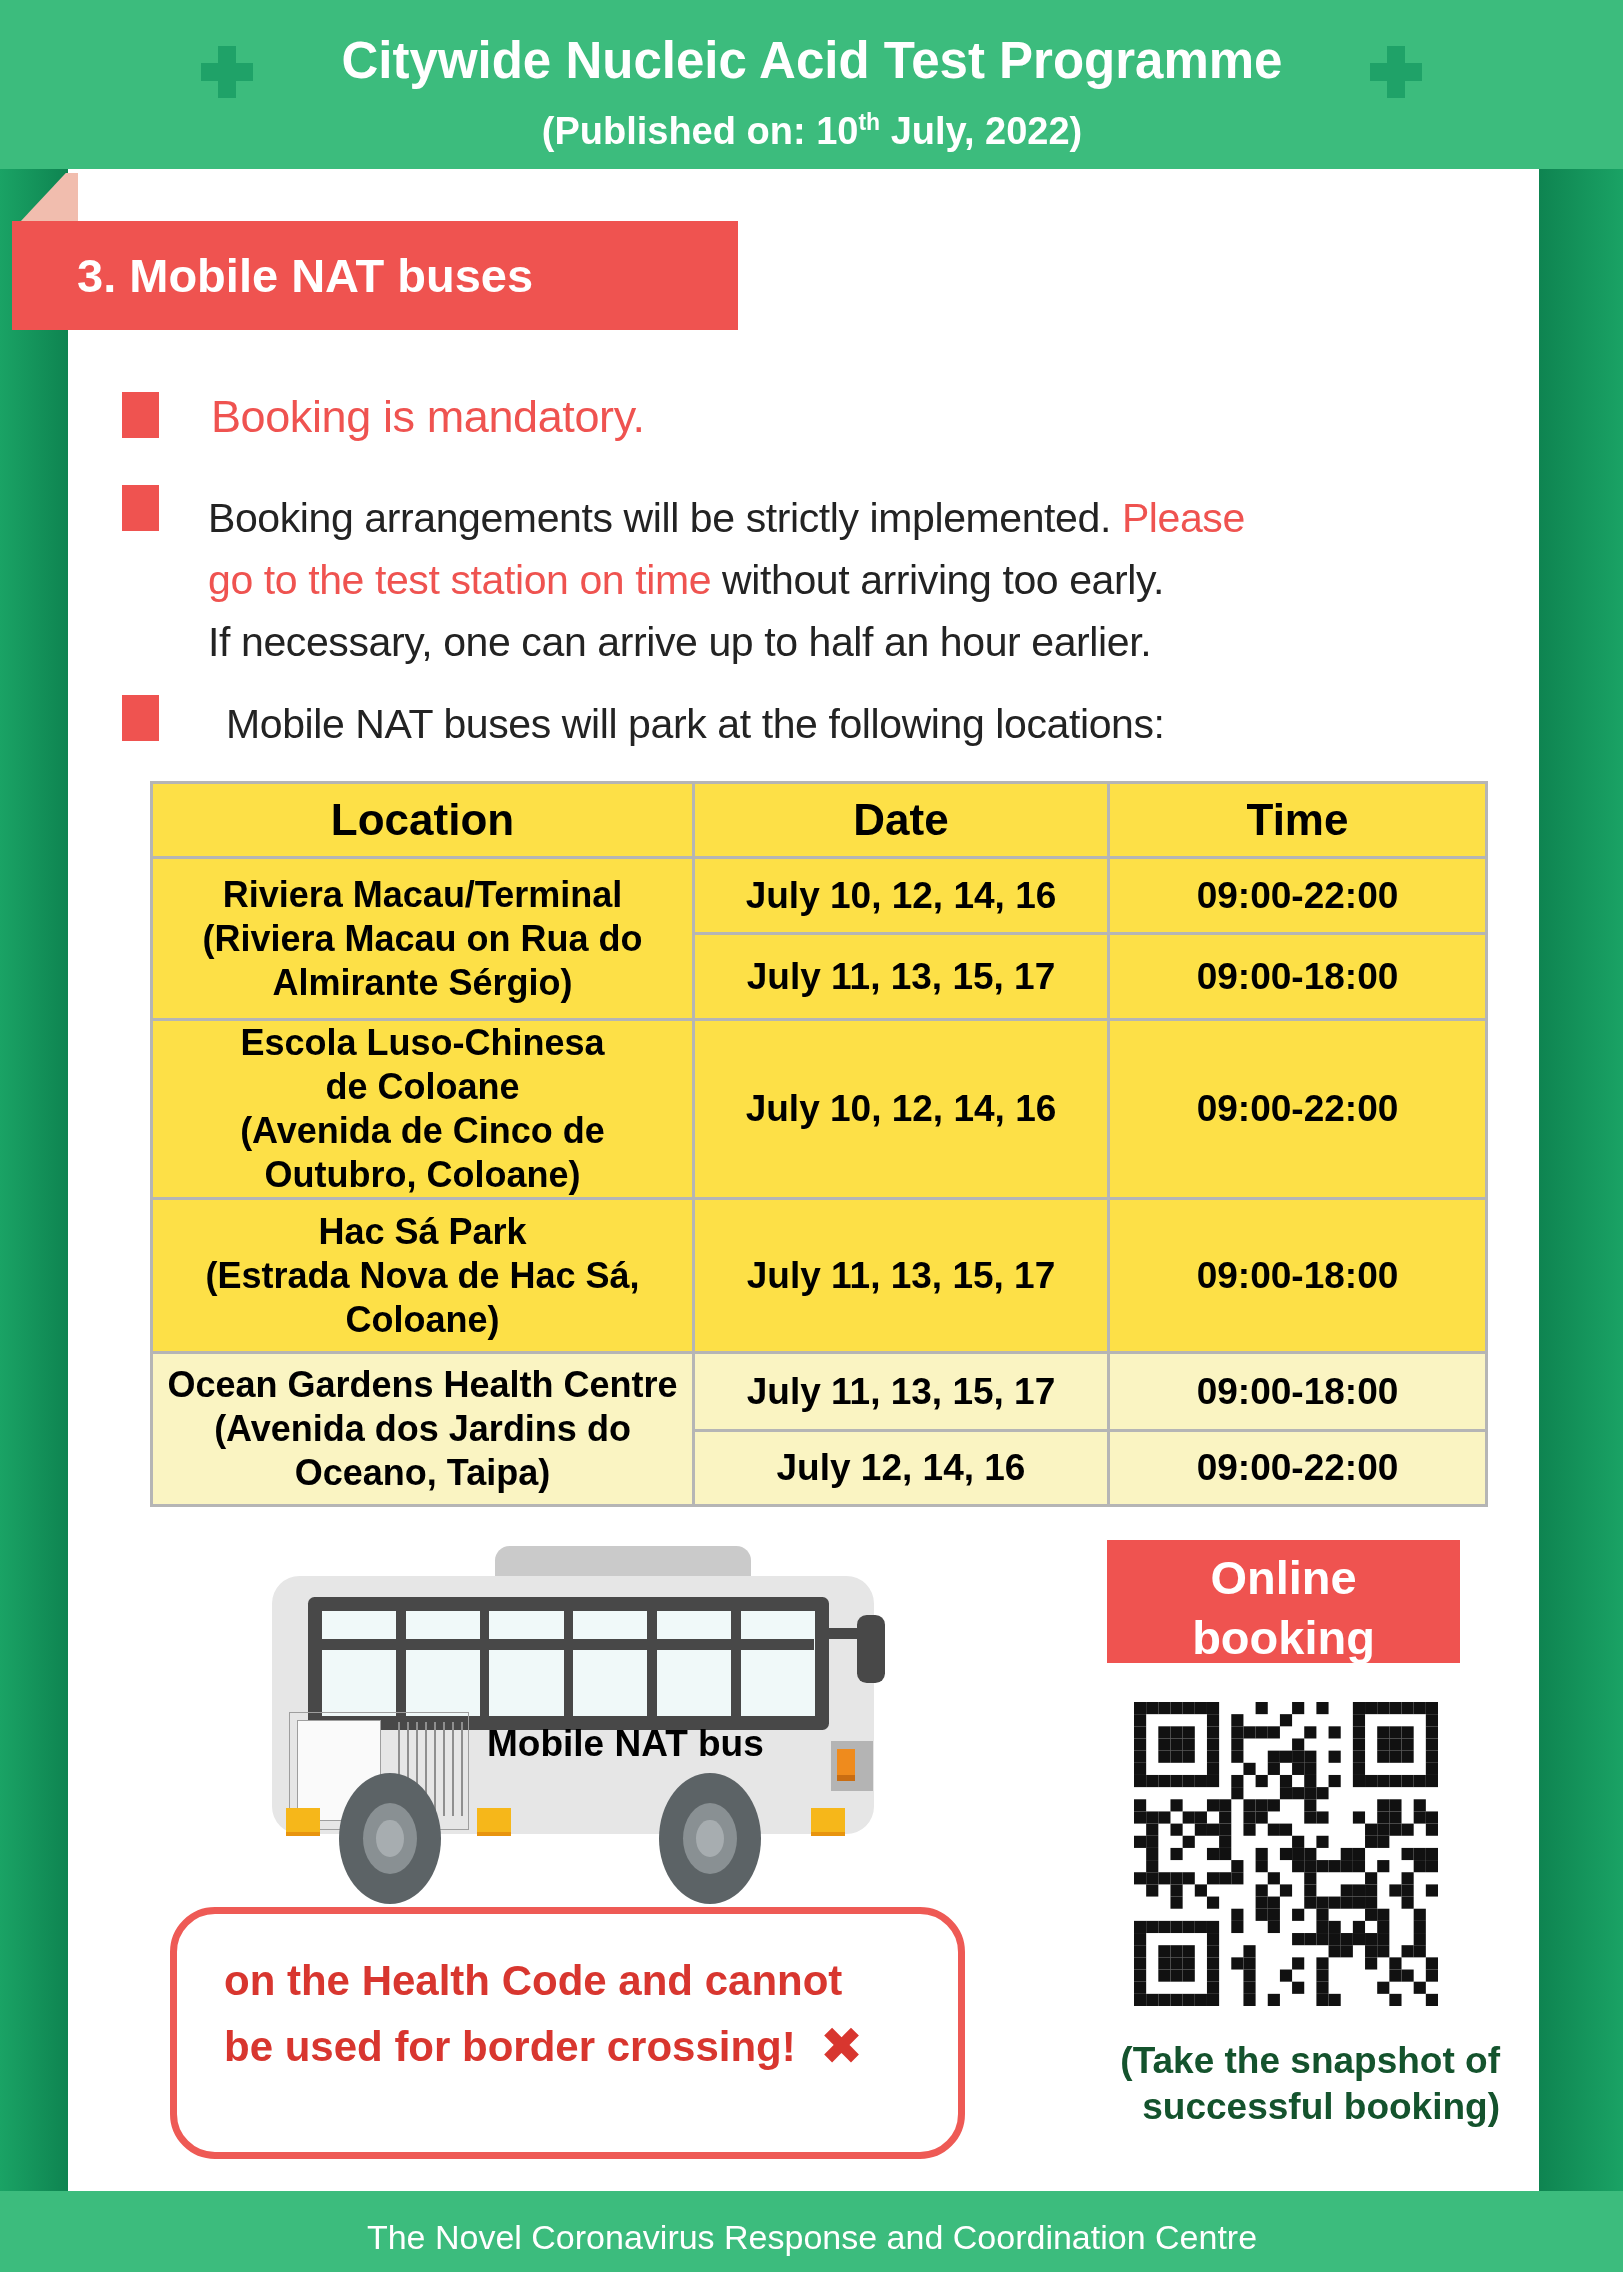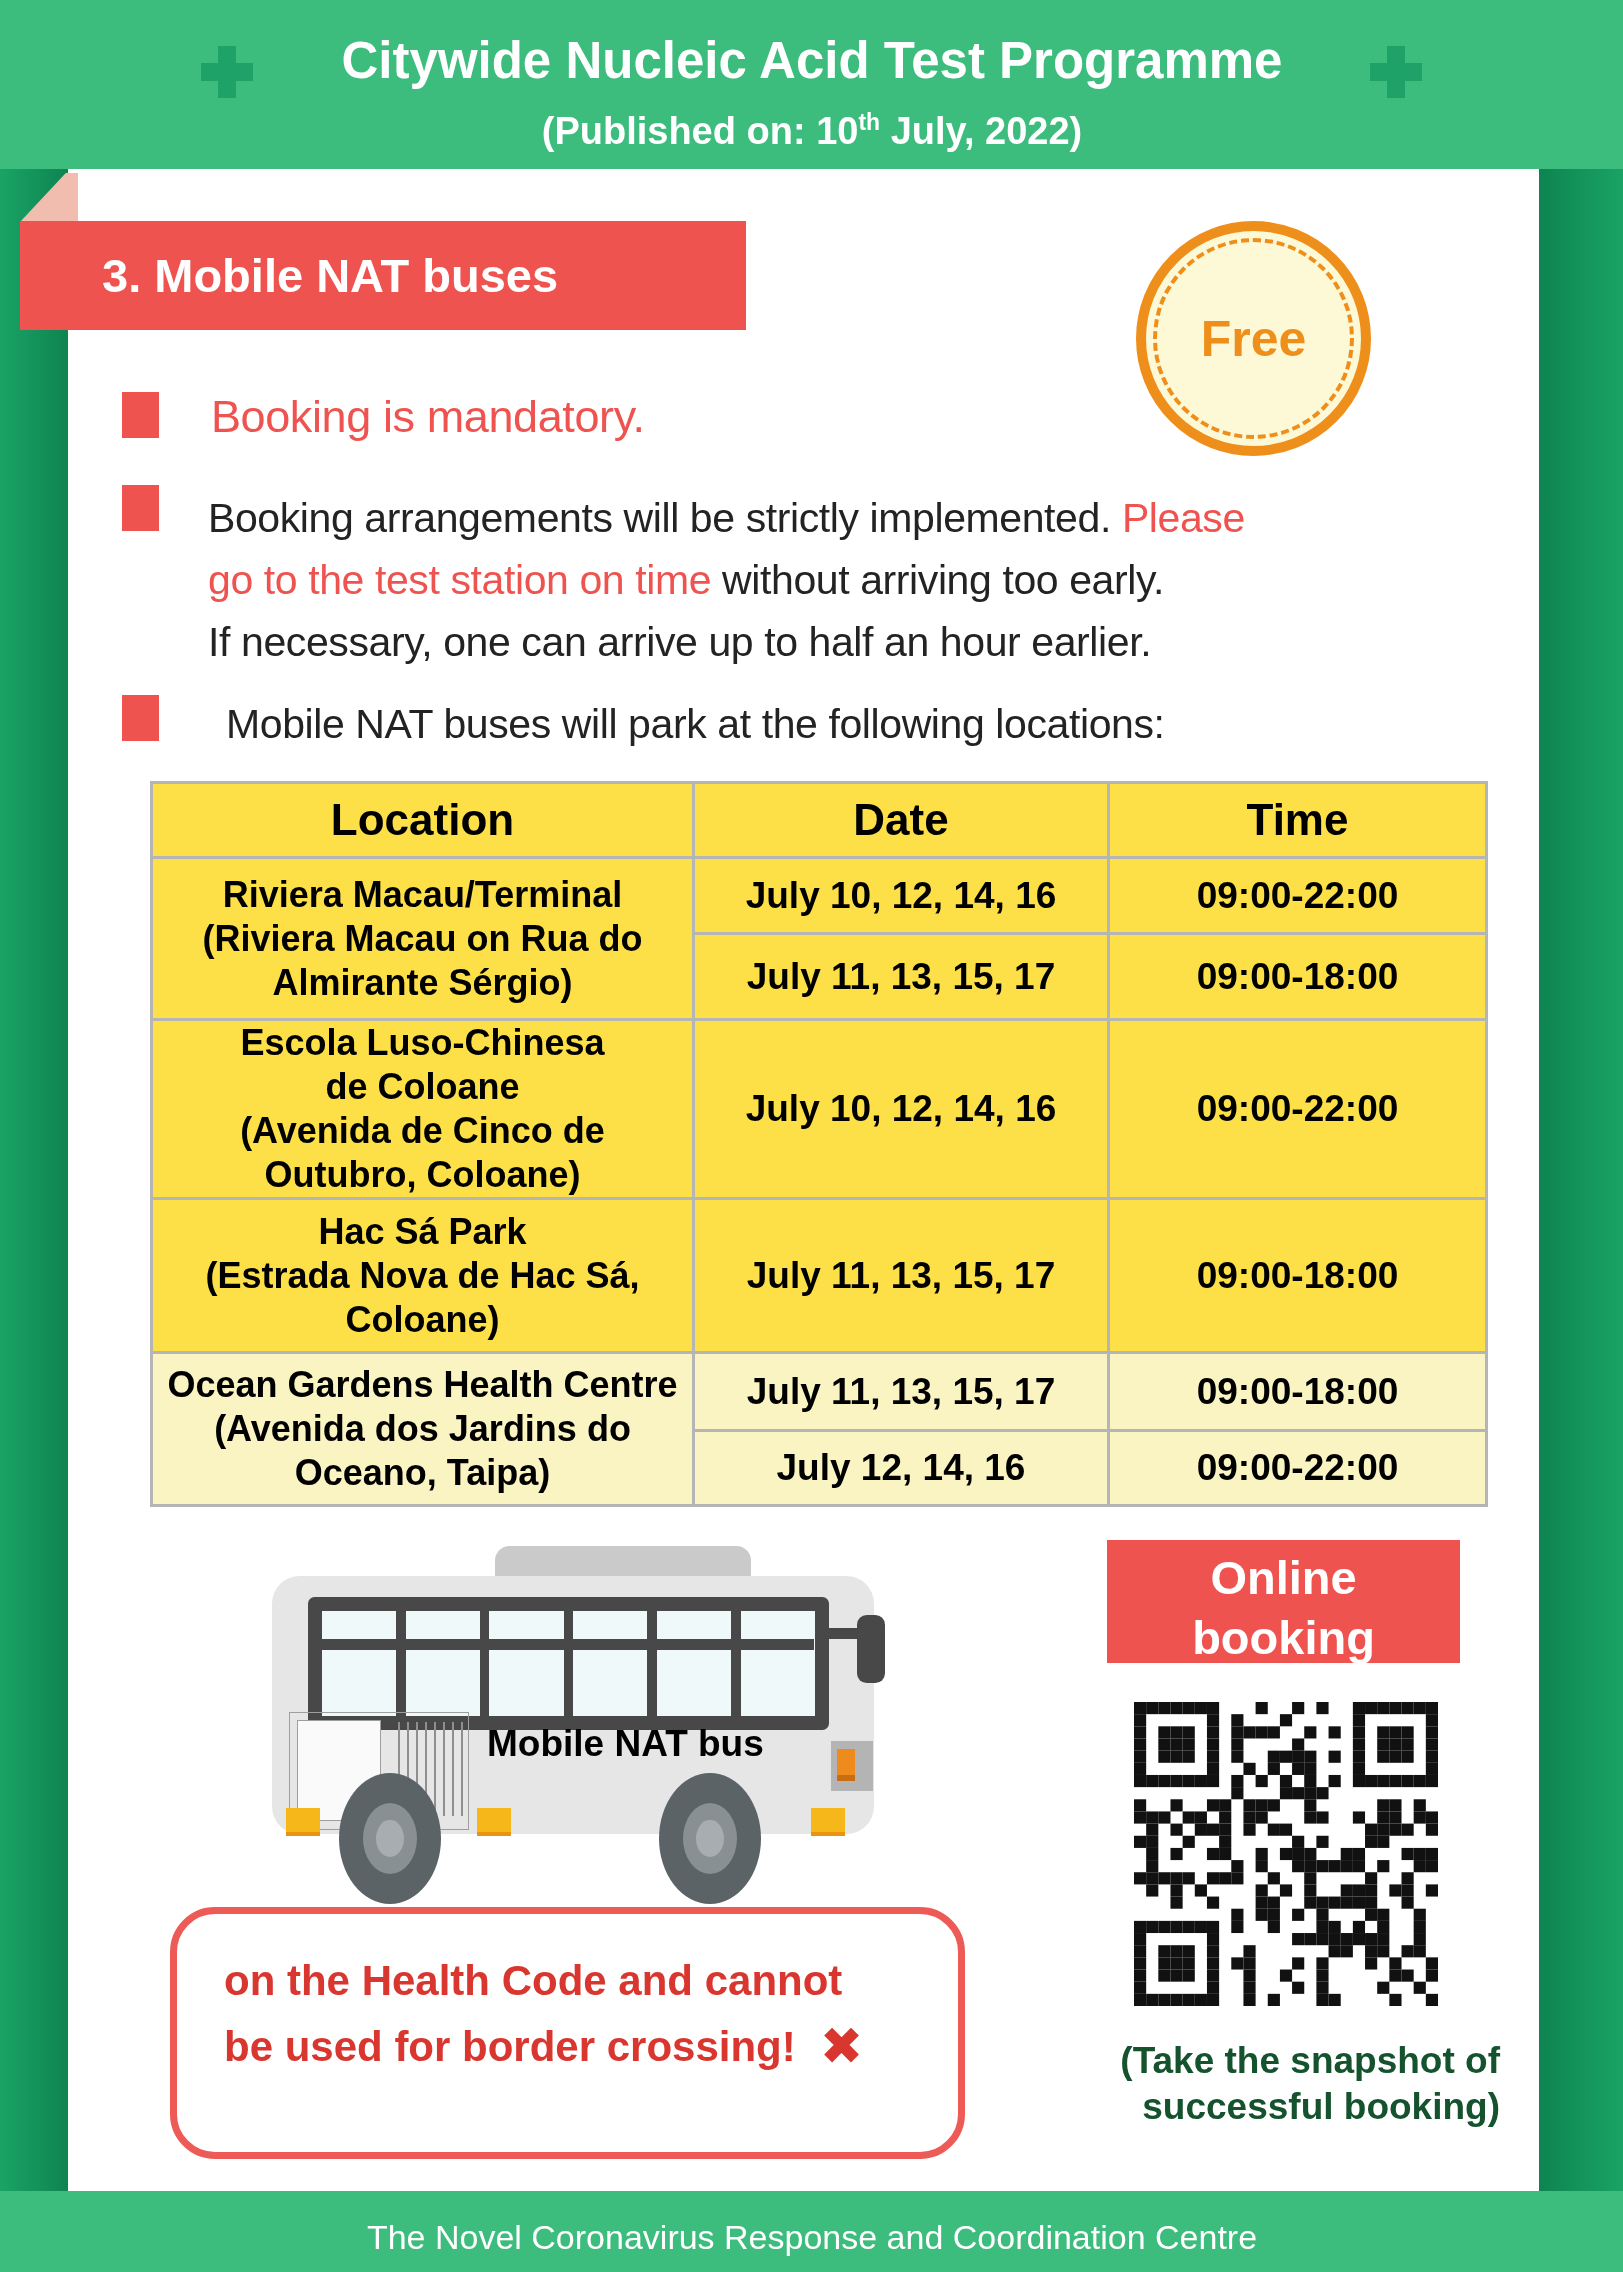--- a/index.html
+++ b/index.html
@@ -25,22 +25,22 @@
   
   .card{position:absolute;left:68px;top:169px;width:1471px;height:2022px;background:#ffffff;}
   .strip-left{position:absolute;left:0;top:169px;width:70px;height:2022px;
     background:linear-gradient(to right,#1aa365,#0e8350);}
   .strip-right{position:absolute;left:1536px;top:169px;width:88px;height:2022px;
     background:linear-gradient(to right,#0e8350,#1aa365);}
 
   
   .fold{position:absolute;left:20px;top:173px;width:58px;height:49px;background:var(--pink);
     clip-path:polygon(79% 0,100% 0,100% 100%,0 100%);}
-  .banner{position:absolute;left:20px;top:221px;width:726px;height:109px;background:var(--red);
-    color:#ffffff;font-size:47px;font-weight:bold;line-height:109px;padding-left:82px;}
+  .banner{position:absolute;left:12px;top:221px;width:726px;height:109px;background:var(--red);
+    color:#ffffff;font-size:47px;font-weight:bold;line-height:109px;padding-left:65px;}
 
   
   .free-badge{position:absolute;left:1136px;top:221px;width:235px;height:235px;border-radius:50%;
     background:var(--cream);border:10.5px solid var(--orange);}
   .free-badge .dash{position:absolute;inset:7.3px;border:4px dashed var(--orange);border-radius:50%;}
   .free-badge .txt{position:absolute;inset:0;display:flex;align-items:center;justify-content:center;
     color:var(--orange);font-size:50px;font-weight:bold;}
 
   
   .sq{position:absolute;width:37px;height:46px;background:var(--red);}
@@ -112,24 +112,20 @@
   <div class="header-title">Citywide Nucleic Acid Test Programme</div>
   <div class="header-sub"><span>(Published on: 10</span><sup>th</sup><span> July, 2022)</span></div>
 
   <div class="strip-left"></div>
   <div class="strip-right"></div>
   <div class="card"></div>
 
   <div class="fold"></div>
   <div class="banner">3. Mobile NAT buses</div>
 
-  <div class="free-badge">
-    <div class="dash"></div>
-    <div class="txt">Free</div>
-  </div>
 
   <div class="sq" style="left:122px;top:392px;"></div>
   <div class="b1-text">Booking is mandatory.</div>
 
   <div class="sq" style="left:122px;top:485px;"></div>
   <div class="b2-text">
     <div><span>Booking arrangements will be strictly implemented. </span><span class="red">Please</span></div>
     <div><span class="red">go to the test station on time</span><span> without arriving too early.</span></div>
     <div><span>If necessary, one can arrive up to half an hour earlier.</span></div>
   </div>

